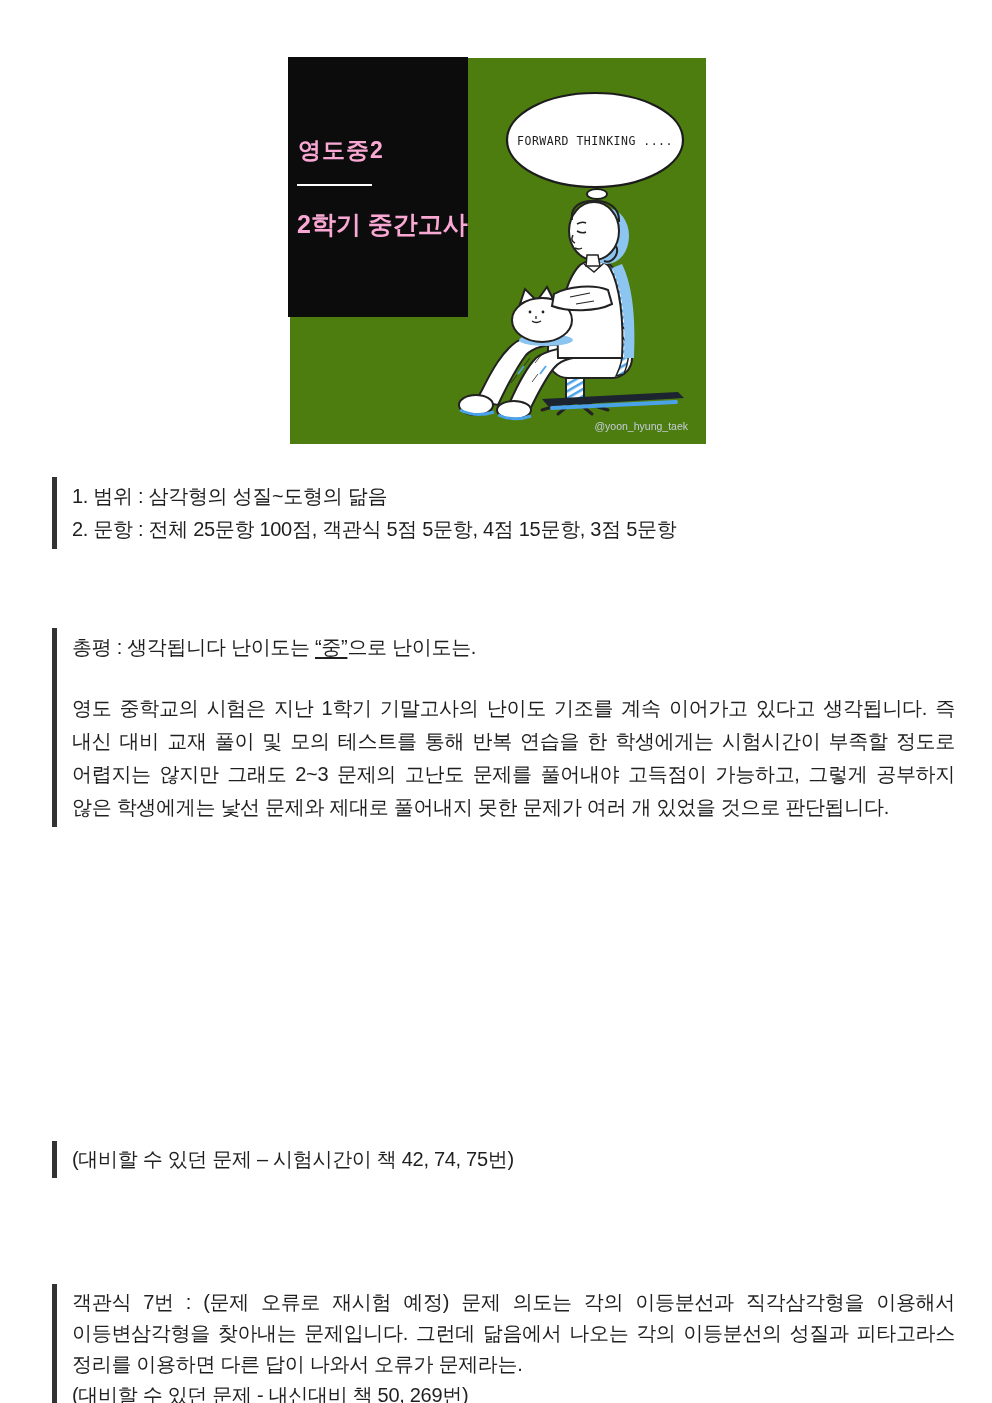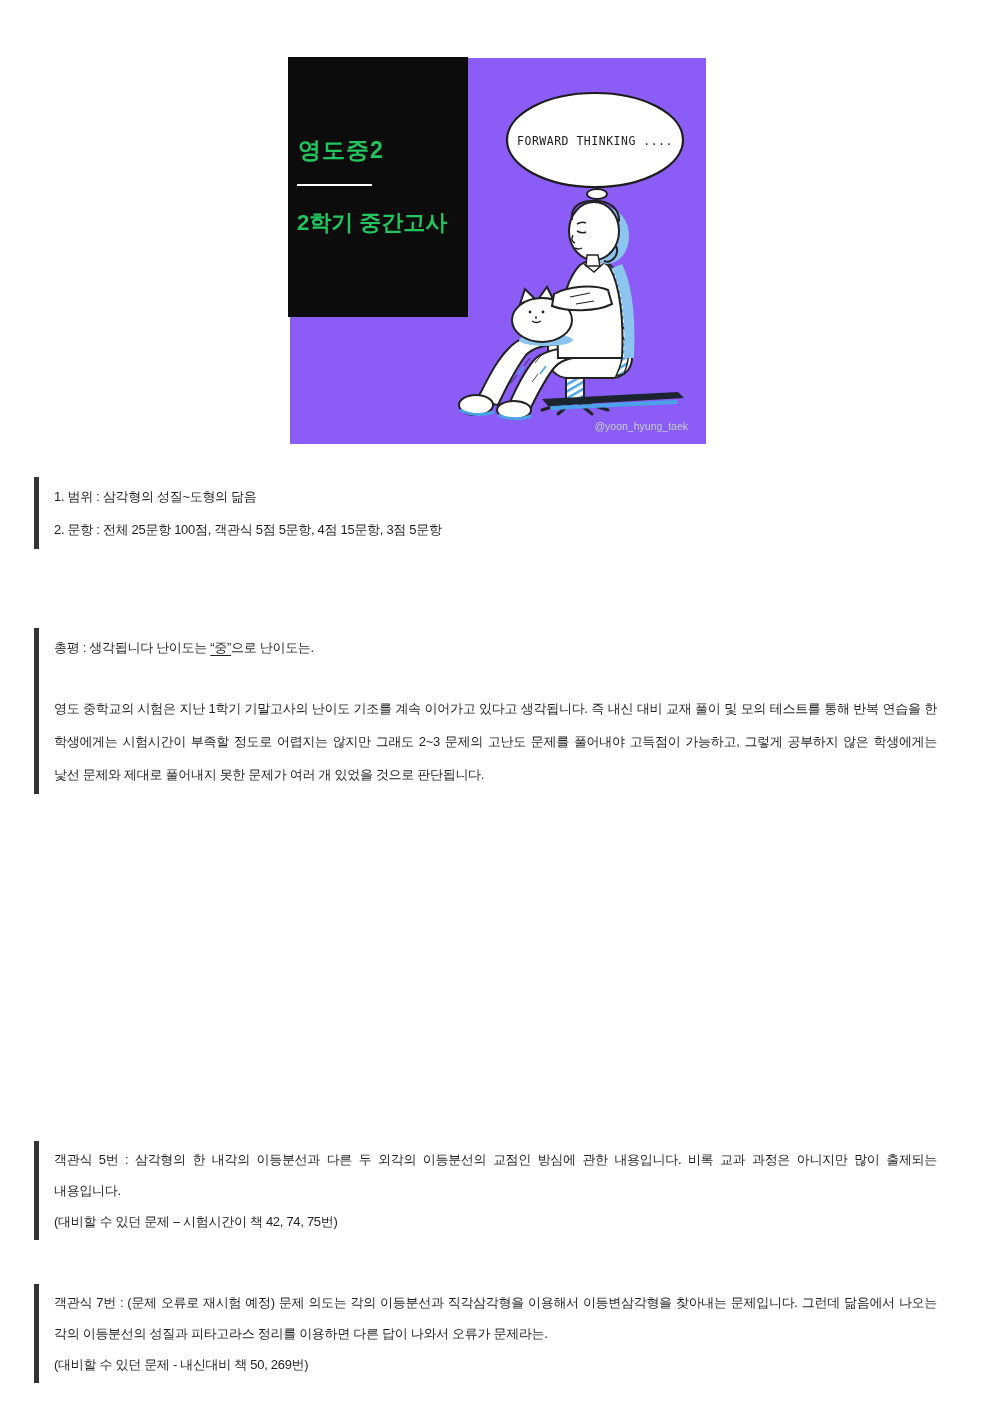--- a/index.html
+++ b/index.html
@@ -1,30 +1,30 @@
 <!DOCTYPE html>
 <html><head>
 <meta charset="utf-8">
 <style>
   html,body{margin:0;padding:0;background:#ffffff;}
   .page{
     position:relative;width:992px;height:1403px;background:#ffffff;overflow:hidden;
     font-family:"Liberation Sans","DejaVu Sans",sans-serif;color:#1f1f1f;
   }
   
-  .hero-blue{position:absolute;left:290px;top:58px;width:416px;height:386px;background:#8b5cf6;}
-  .hero-black{position:absolute;left:288px;top:57px;width:180px;height:260px;background:#0c0c0c;color:#22c55e;}
+  .hero-blue{position:absolute;left:290px;top:58px;width:416px;height:386px;background:#4d7c0f;}
+  .hero-black{position:absolute;left:288px;top:57px;width:180px;height:260px;background:#0c0c0c;color:#f9a8d4;}
   .hero-title1{position:absolute;left:10px;top:78px;font-size:23px;font-weight:bold;letter-spacing:1px;white-space:nowrap;}
   .hero-divider{position:absolute;left:9px;top:127px;width:75px;height:2px;background:#ffffff;}
-  .hero-title2{position:absolute;left:9px;top:151px;font-size:22px;font-weight:bold;white-space:nowrap;}
+  .hero-title2{position:absolute;left:9px;top:151px;font-size:25px;font-weight:bold;white-space:nowrap;}
   .hero-svg{position:absolute;left:0;top:0;width:416px;height:386px;}
   
   .sec{
-    position:absolute;left:34px;border-left:5px solid #333333;padding:3px 0 3px 15px;width:883px;
-    font-size:13px;line-height:33px;letter-spacing:-0.3px;
+    position:absolute;left:52px;border-left:5px solid #333333;padding:3px 0 3px 15px;width:883px;
+    font-size:20px;line-height:33px;letter-spacing:-0.3px;
   }
   .sec p{margin:0;text-align:justify;word-break:keep-all;}
   .sec p.gap{margin-top:28px;}
   .sec .ref{text-align:left;}
   .tight{line-height:31px;}
   .ul{text-decoration:underline;text-underline-offset:3px;}
 </style>
 </head>
 <body>
 
@@ -112,21 +112,20 @@
     <p>1. 범위 : 삼각형의 성질~도형의 닮음</p>
     <p>2. 문항 : 전체 25문항 100점, 객관식 5점 5문항, 4점 15문항, 3점 5문항</p>
   </div>
 
   <div class="sec" style="top:628px;">
     <p><span>총평 : 생각됩니다 난이도는 </span><span class="ul">“중”</span><span>으로 난이도는.</span></p>
     <p class="gap">영도 중학교의 시험은 지난 1학기 기말고사의 난이도 기조를 계속 이어가고 있다고 생각됩니다. 즉 내신 대비 교재 풀이 및 모의 테스트를 통해 반복 연습을 한 학생에게는 시험시간이 부족할 정도로 어렵지는 않지만 그래도 2~3 문제의 고난도 문제를 풀어내야 고득점이 가능하고, 그렇게 공부하지 않은 학생에게는 낯선 문제와 제대로 풀어내지 못한 문제가 여러 개 있었을 것으로 판단됩니다.</p>
   </div>
 
   <div class="sec tight" style="top:1141px;">
-    <p>객관식 5번 : 삼각형의 한 내각의 이등분선과 다른 두 외각의 이등분선의 교점인 방심에 관한 내용입니다. 비록 교과 과정은 아니지만 많이 출제되는 내용입니다.</p>
     <p class="ref">(대비할 수 있던 문제 – 시험시간이 책 42, 74, 75번)</p>
   </div>
 
   <div class="sec tight" style="top:1284px;">
     <p>객관식 7번 : (문제 오류로 재시험 예정) 문제 의도는 각의 이등분선과 직각삼각형을 이용해서 이등변삼각형을 찾아내는 문제입니다. 그런데 닮음에서 나오는 각의 이등분선의 성질과 피타고라스 정리를 이용하면 다른 답이 나와서 오류가 문제라는.</p>
     <p class="ref">(대비할 수 있던 문제 - 내신대비 책 50, 269번)</p>
   </div>
 
 </div>
 

